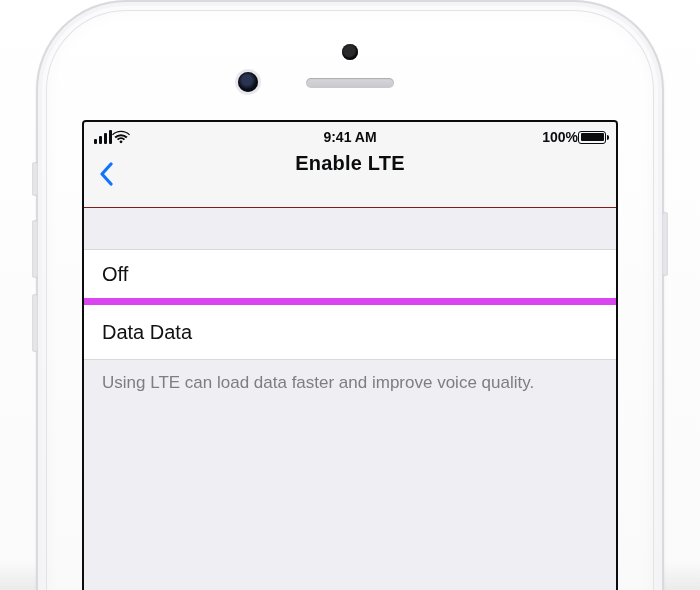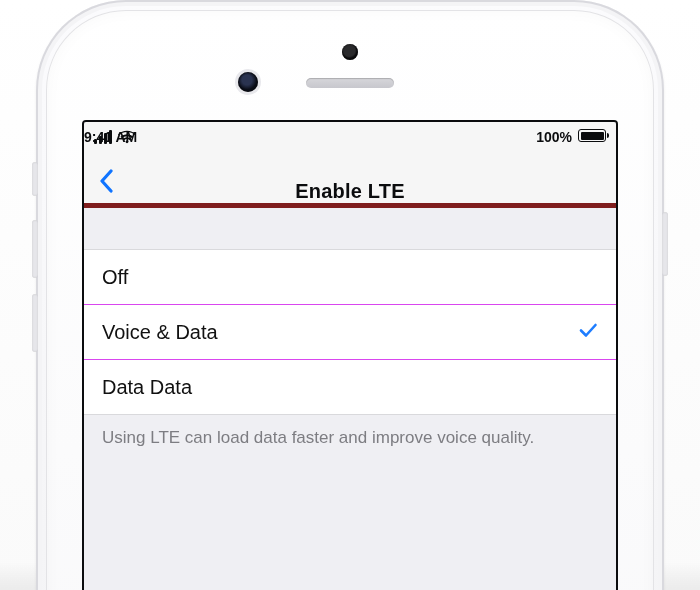--- a/index.html
+++ b/index.html
@@ -89,41 +89,41 @@
       height: 30px;
       background: #f6f6f6;
       display: flex;
       align-items: center;
       justify-content: space-between;
       padding: 0 10px;
       font-size: 14px;
       font-weight: 600;
       color: #0b0c0e;
     }
-    .sb-left, .sb-right { display: flex; align-items: flex-start; gap: 6px; }
-    .sb-time { position: absolute; left: 0; right: 0; pointer-events: none; }
+    .sb-left, .sb-right { display: flex; align-items: center; }
+    .sb-time { position: absolute; left: 0; right: 0; text-align: center; pointer-events: none; }
     .signal { display: inline-flex; align-items: flex-end; gap: 2px; height: 14px; }
     .signal i { width: 3px; background: #0b0c0e; display: block; border-radius: 1px; }
     .signal i:nth-child(1){height:5px}
     .signal i:nth-child(2){height:8px}
     .signal i:nth-child(3){height:11px}
     .signal i:nth-child(4){height:14px}
     .wifi svg { display: block; }
     .battery-wrap { display: flex; align-items: center; gap: 3px; }
     .battery { width: 28px; height: 13px; border: 1.5px solid #0b0c0e; border-radius: 3px; position: relative; }
     .battery::after { content:""; position:absolute; right:-4px; top:3px; width:2.5px; height:5px; background:#0b0c0e; border-radius:0 2px 2px 0; }
     .battery .fill { position:absolute; inset:1.5px; background:#0b0c0e; border-radius:1px; }
     
     .navbar {
       position: relative;
       height: 56px;
       background: #f6f6f6;
-      border-bottom: 5px solid #7f1d1d;
+      border-bottom: 1px solid #7f1d1d;
       display: flex;
-      align-items: flex-end;
+      align-items: flex-start;
     }
     .back-chevron {
       width: 44px; height: 44px;
       display: flex; align-items: center; justify-content: center;
       color: #1074ff;
       cursor: pointer;
     }
     .nav-title {
       position: absolute; left: 0; right: 0; text-align: center;
       font-size: 20px; font-weight: 700; letter-spacing: .2px; color: #0b0c0e;
@@ -134,21 +134,21 @@
     
     .cell-group { background:#fff; }
     .cell {
       height: 55px;
       padding: 0 18px;
       display: flex;
       align-items: center;
       justify-content: space-between;
       font-size: 20px;
       color: #111;
-      border-bottom: 1px solid #d946ef;
+      border-bottom: 7px solid #d946ef;
       cursor: pointer;
     }
     .cell:last-child { border-bottom: 1px solid #d9d9dc; }
     .check { color: #1e7dff; }
     .footer-note {
       padding: 12px 18px 0;
       background: #efeff3;
       color: #7d7d82;
       font-size: 17px;
       line-height: 1.35;
@@ -212,28 +212,20 @@
         </div>
 
         <div class="section-gap"></div>
 
         <div class="cell-group">
 
           <div class="cell">
             <span>Off</span>
           </div>
 
-          <div class="cell">
-            <span>Voice &amp; Data</span>
-            <span class="check">
-              <svg width="20" height="20" viewBox="0 0 20 20">
-                <path d="M3 10.5 8 15.5 17.5 5" fill="none" stroke="#1e7dff" stroke-width="2.6" stroke-linecap="round" stroke-linejoin="round"></path>
-              </svg>
-            </span>
-          </div>
 
           <div class="cell">
             <span>Data Data</span>
           </div>
 
         </div>
 
         <div class="footer-note">Using LTE can load data faster and improve voice quality.</div>
         <div class="fill-rest"></div>
 

